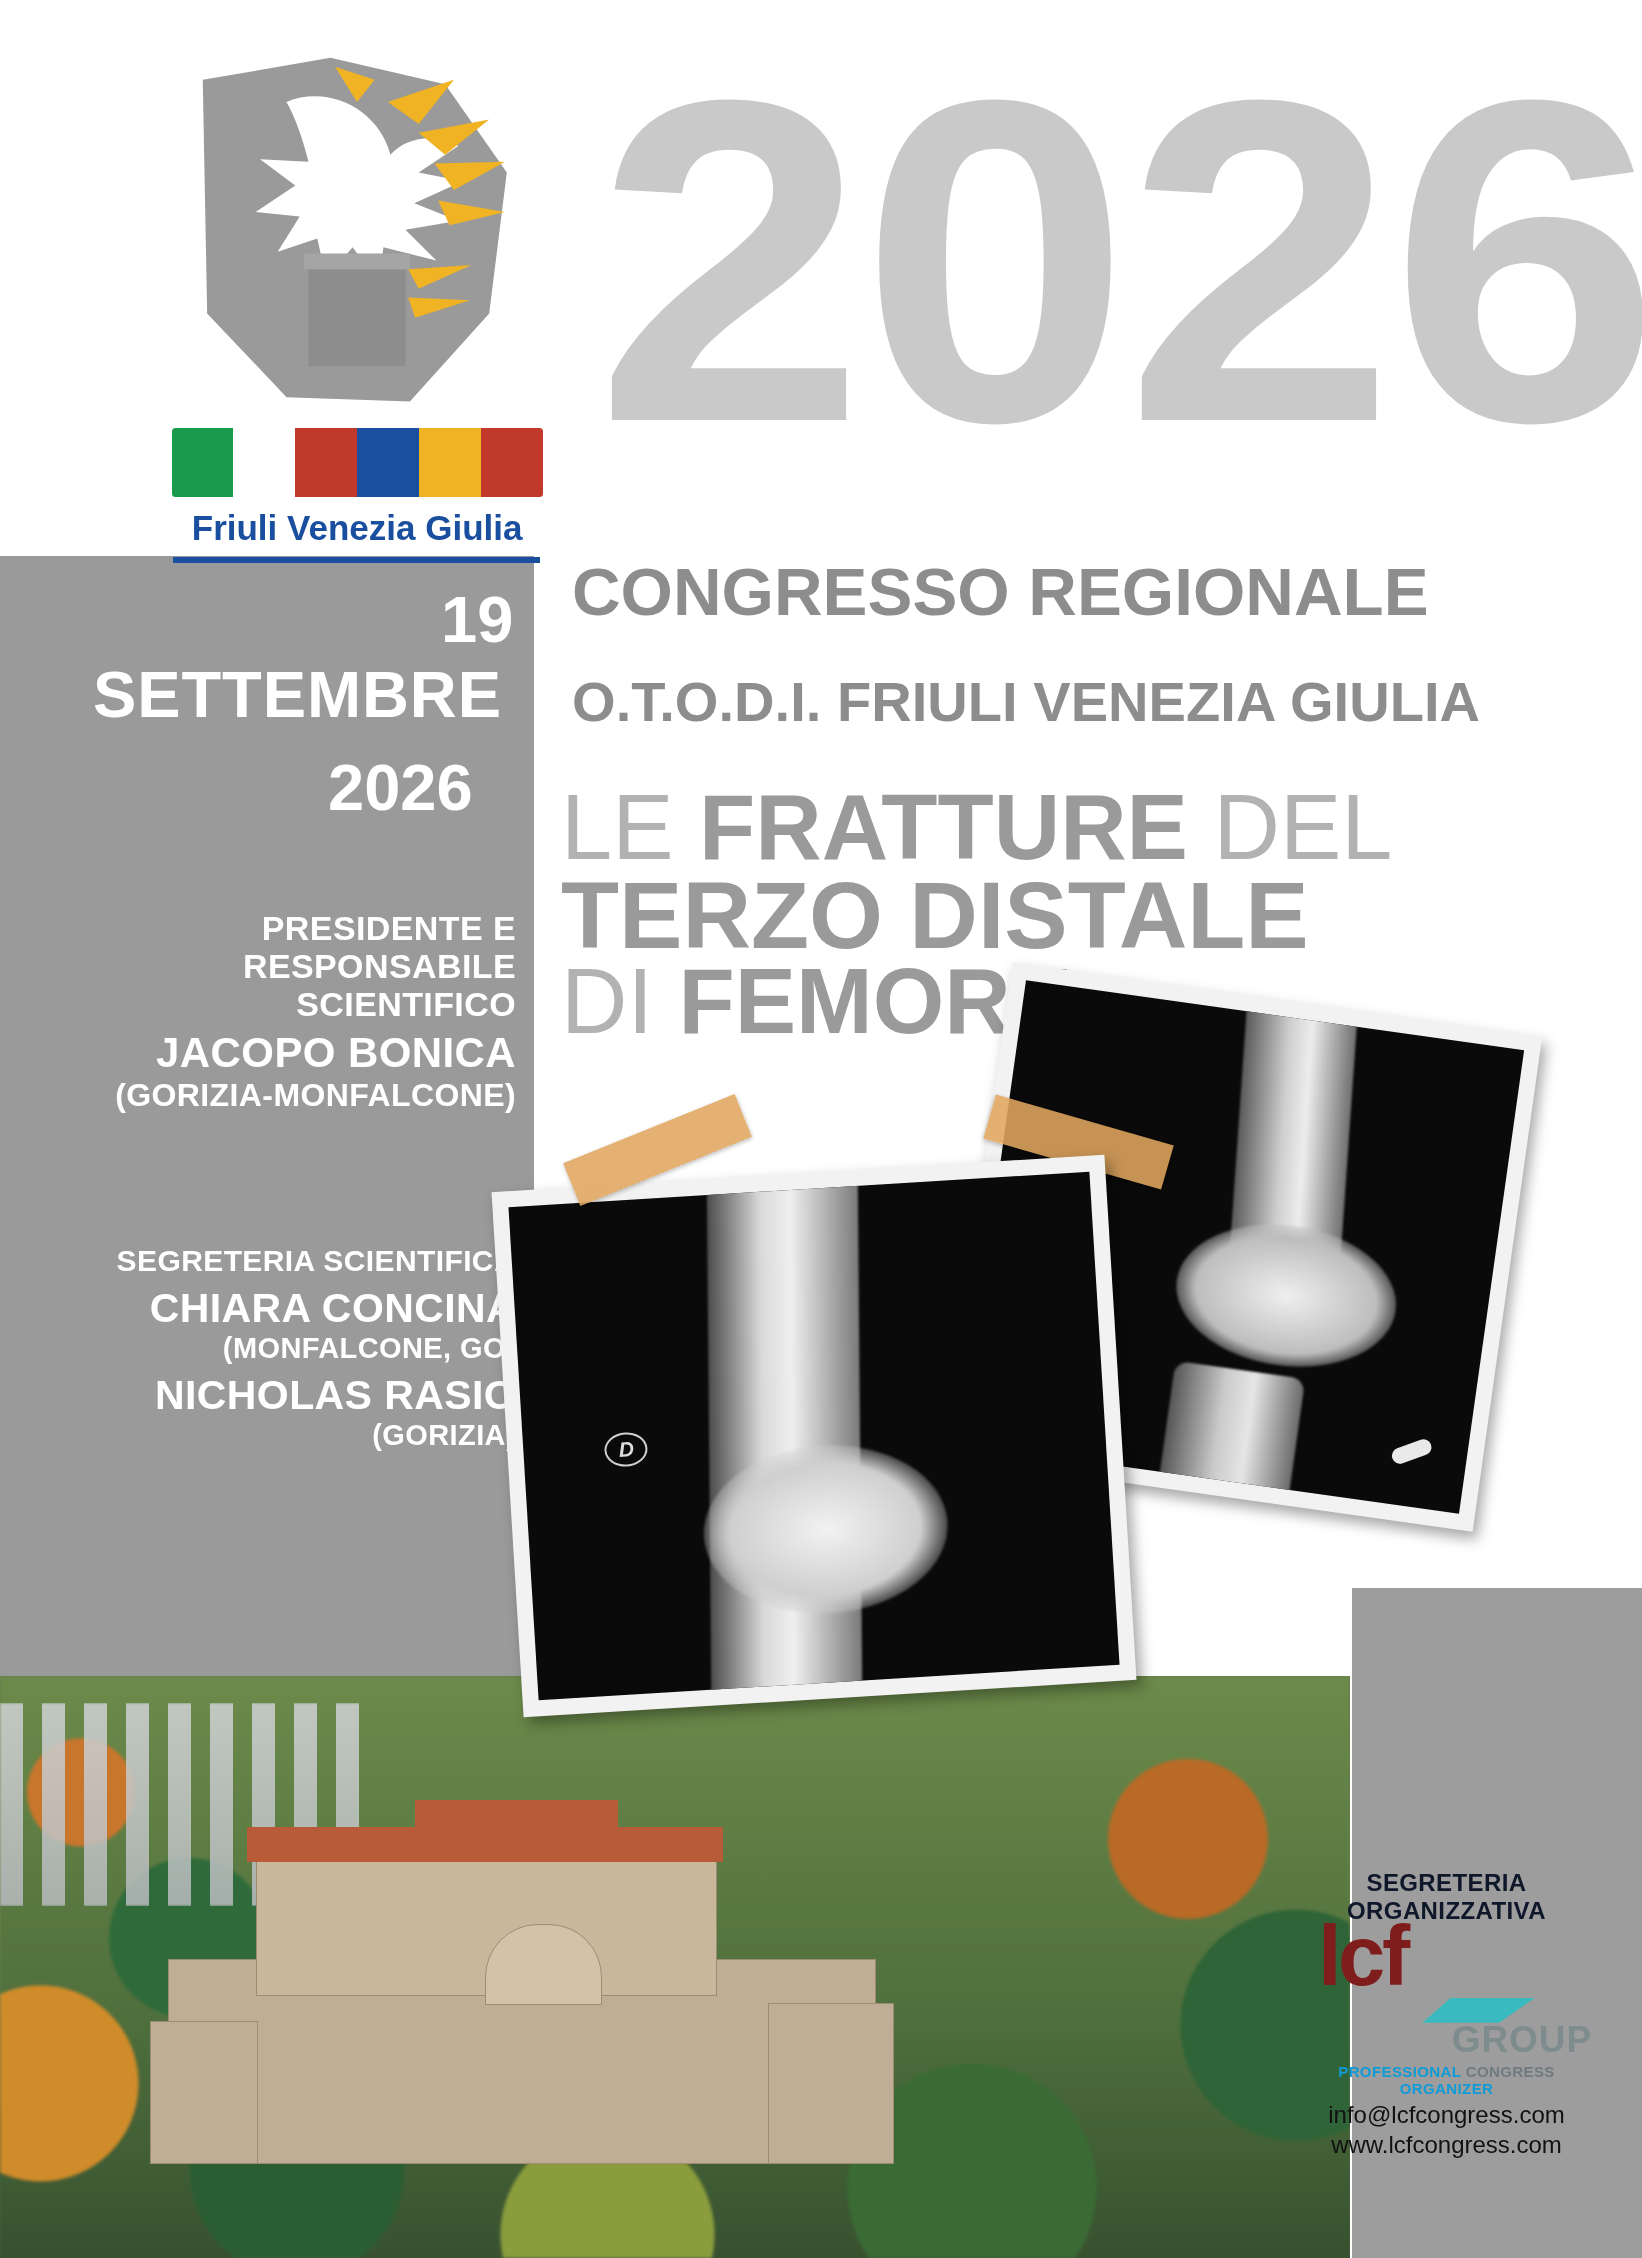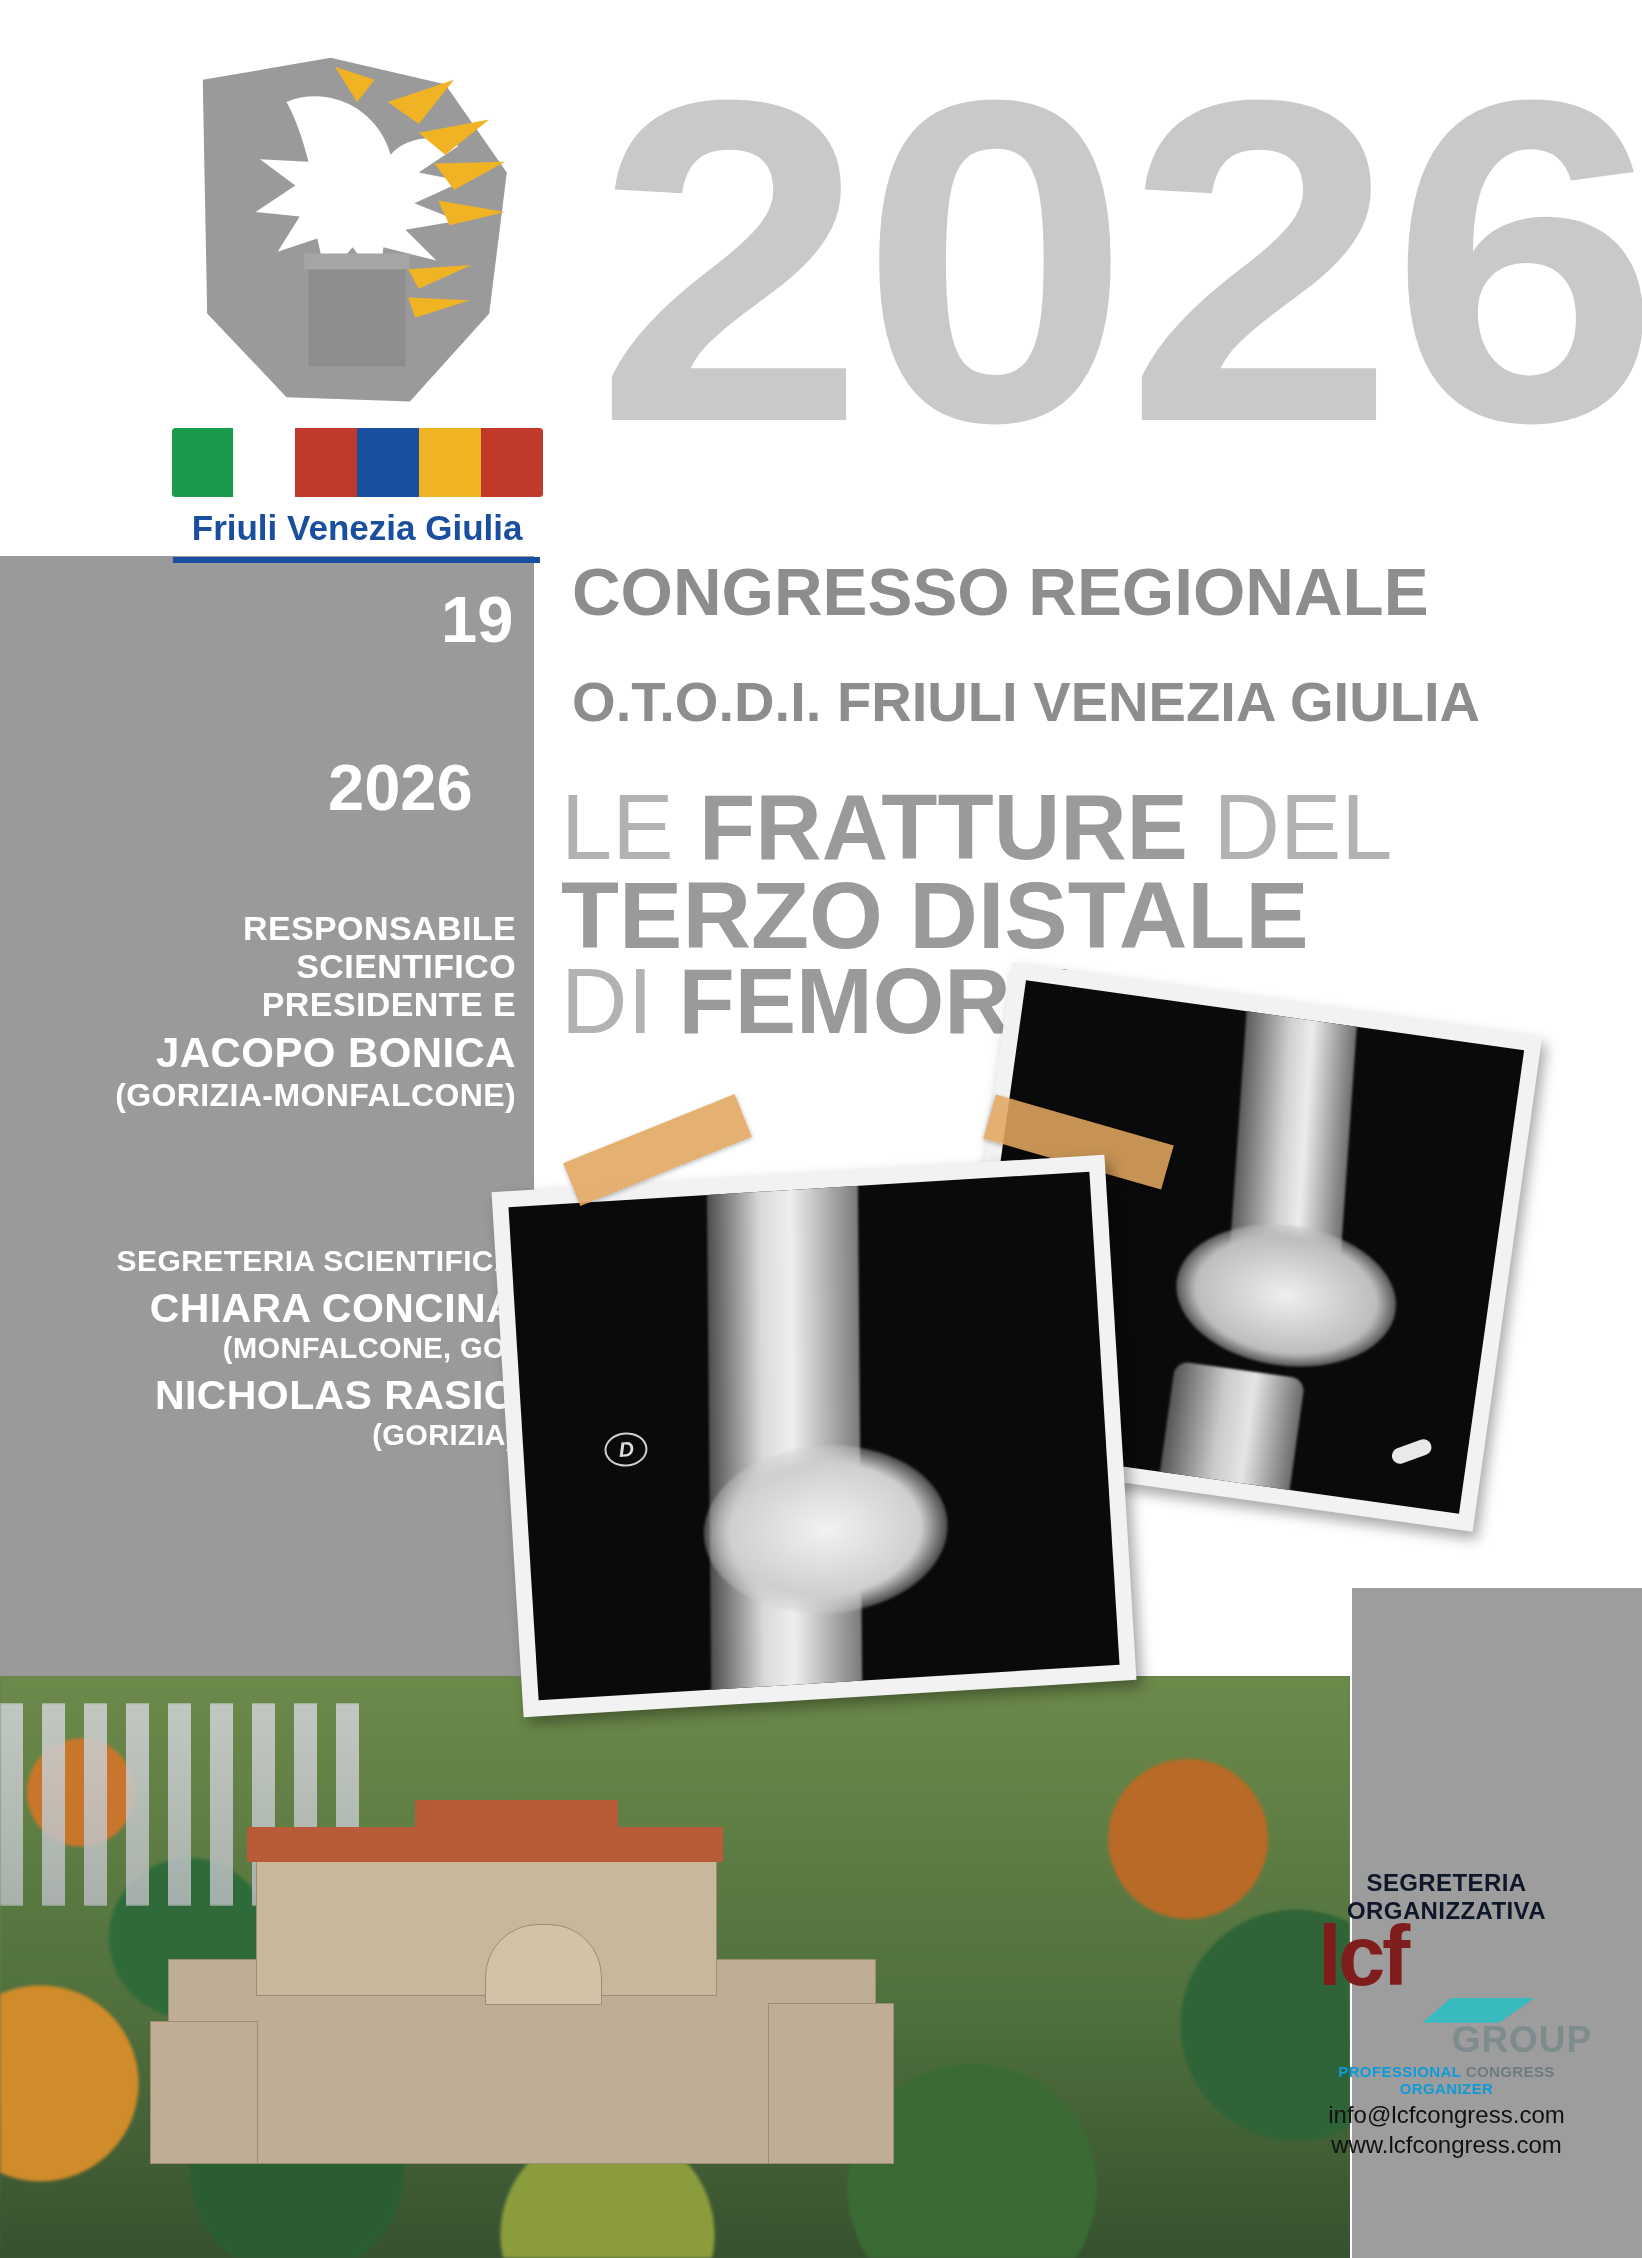--- a/index.html
+++ b/index.html
@@ -246,34 +246,35 @@
       <div class="seg" style="background:#c0392b"></div>
       <div class="seg" style="background:#1a4fa0"></div>
       <div class="seg" style="background:#f0b323"></div>
       <div class="seg" style="background:#c0392b"></div>
     </div>
     <div class="otodi-sub">Friuli Venezia Giulia</div>
     <div class="otodi-underline"></div>
   </div>
 
   <div class="date-19">19</div>
+  <div class="date-settembre">SETTEMBRE</div>
   <div class="date-2026">2026</div>
 
   <div class="h-congresso">CONGRESSO REGIONALE</div>
   <div class="h-otodi-fvg">O.T.O.D.I. FRIULI VENEZIA GIULIA</div>
 
   <div class="title-block">
     <div class="title-line"><span class="lite">LE </span><span class="bold">FRATTURE</span><span class="lite"> DEL</span></div>
     <div class="title-line l2"><span>TERZO DISTALE</span></div>
     <div class="title-line"><span class="lite">DI </span><span class="bold">FEMORE</span></div>
   </div>
 
   <div class="credits">
+    <div class="cr-small">PRESIDENTE E</div>
     <div class="cr-small">RESPONSABILE SCIENTIFICO</div>
-    <div class="cr-small">PRESIDENTE E</div>
     <div class="cr-name">JACOPO BONICA</div>
     <div class="cr-city">(GORIZIA-MONFALCONE)</div>
   </div>
 
   <div class="credits2">
     <div class="cr-small2">SEGRETERIA SCIENTIFICA</div>
     <div class="cr-name2">CHIARA CONCINA</div>
     <div class="cr-city2">(MONFALCONE, GO)</div>
     <div class="cr-name2">NICHOLAS RASIO</div>
     <div class="cr-city2">(GORIZIA)</div>

